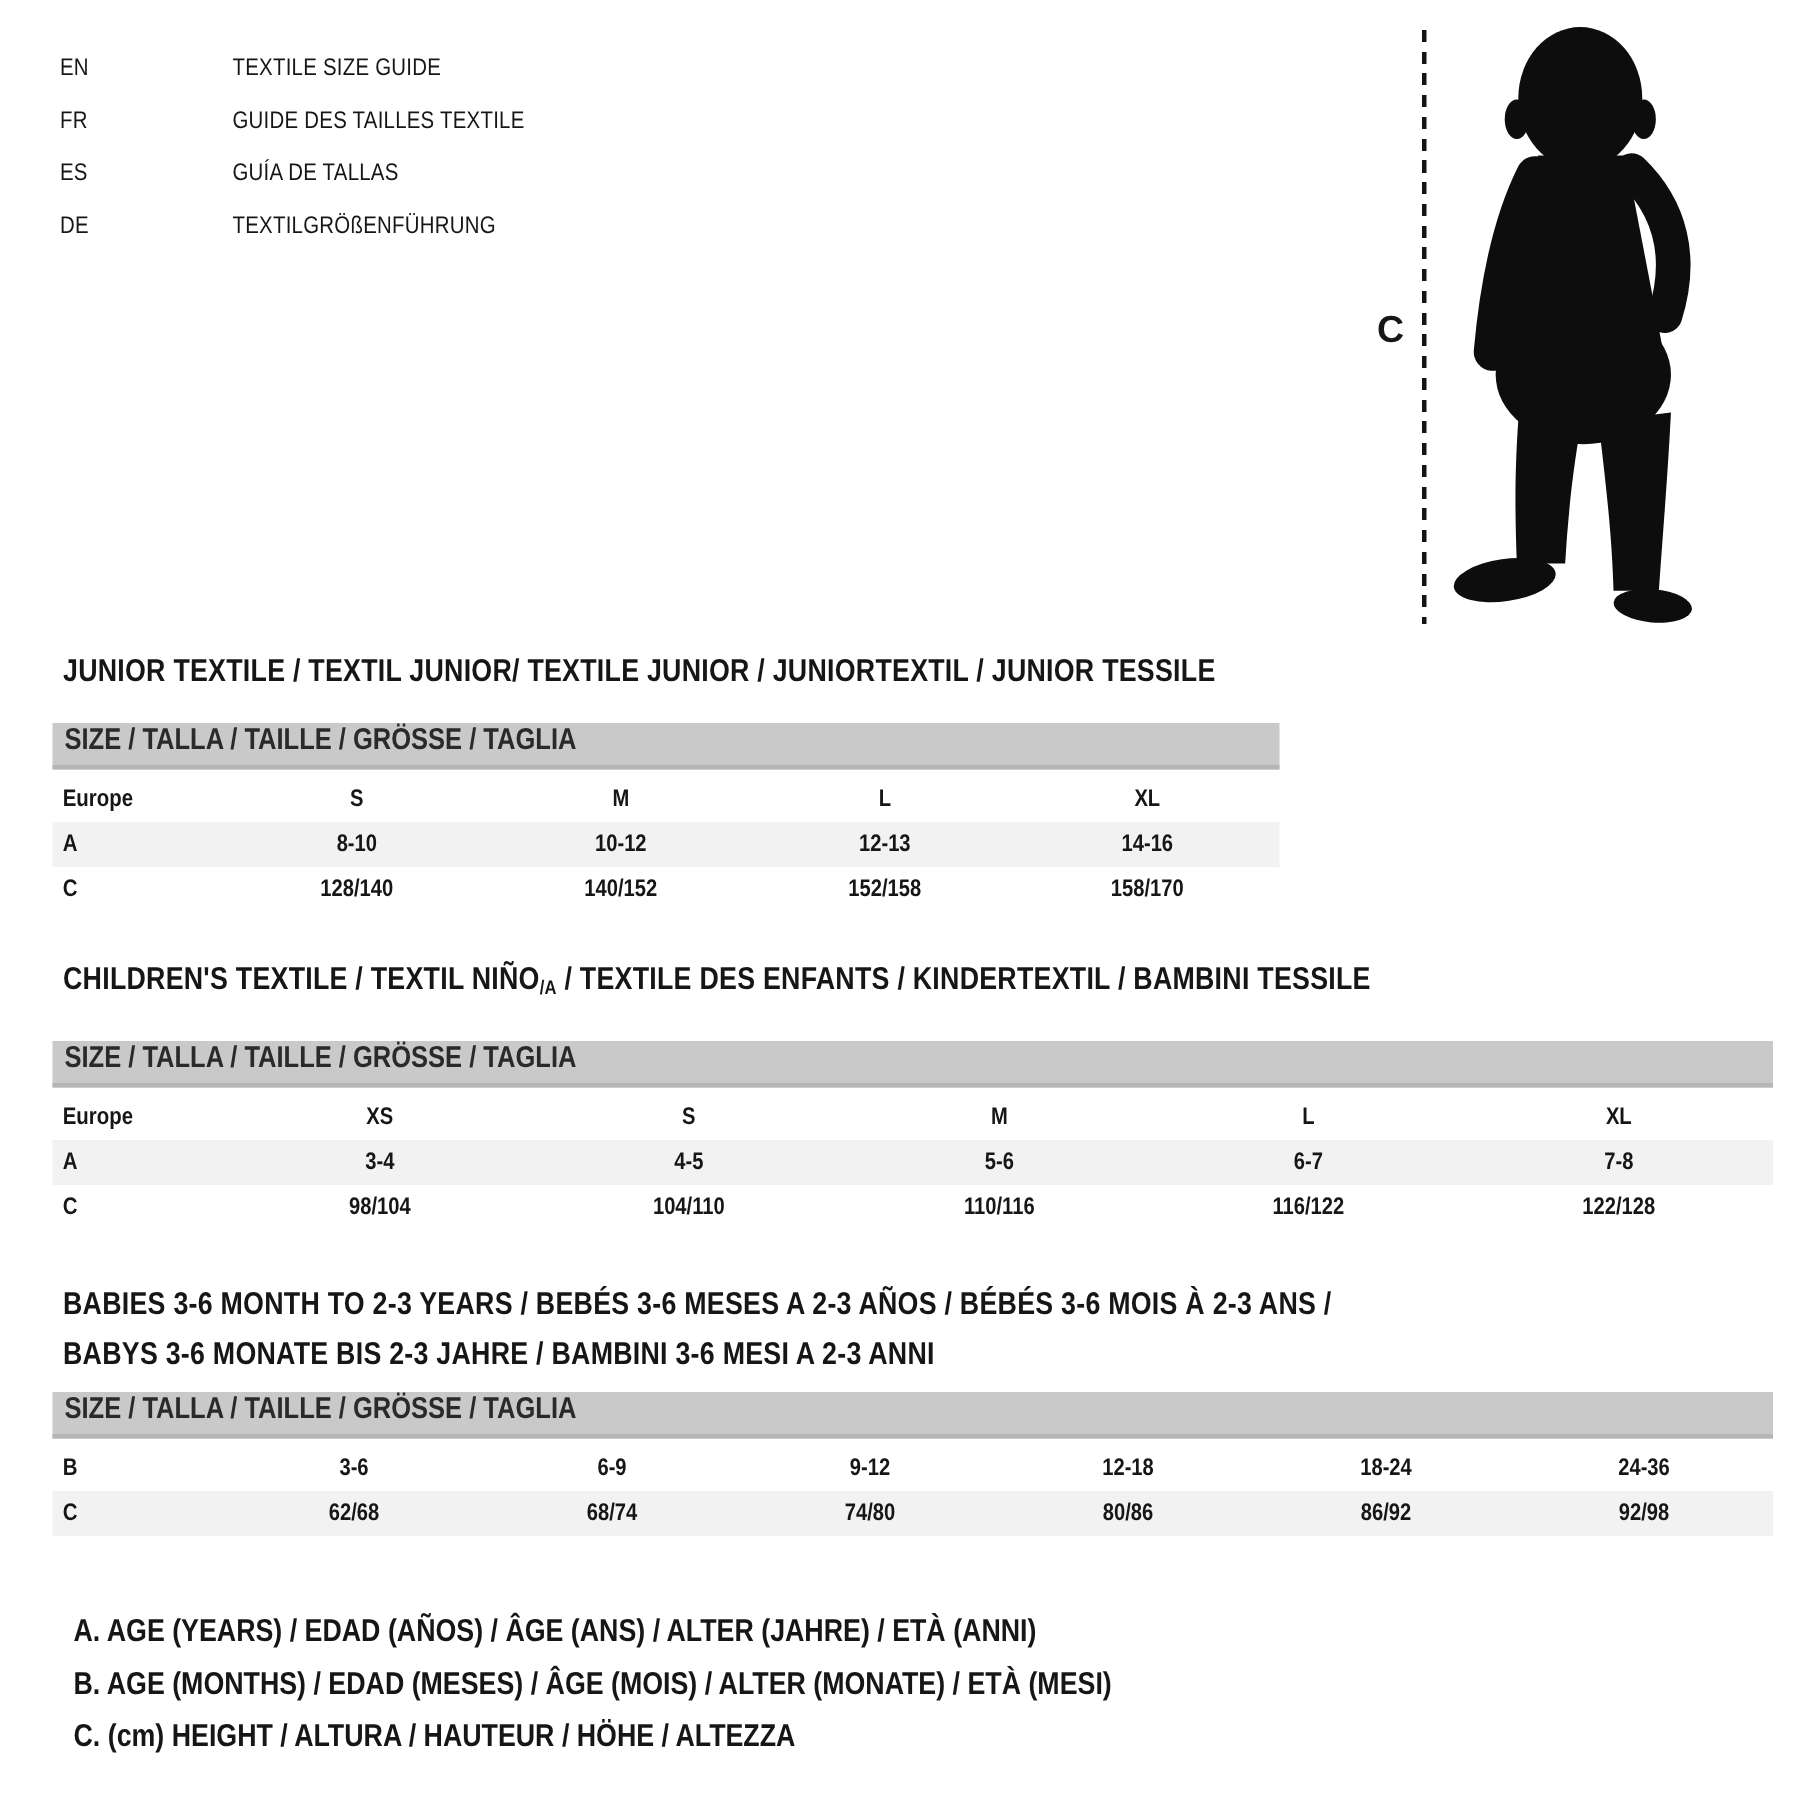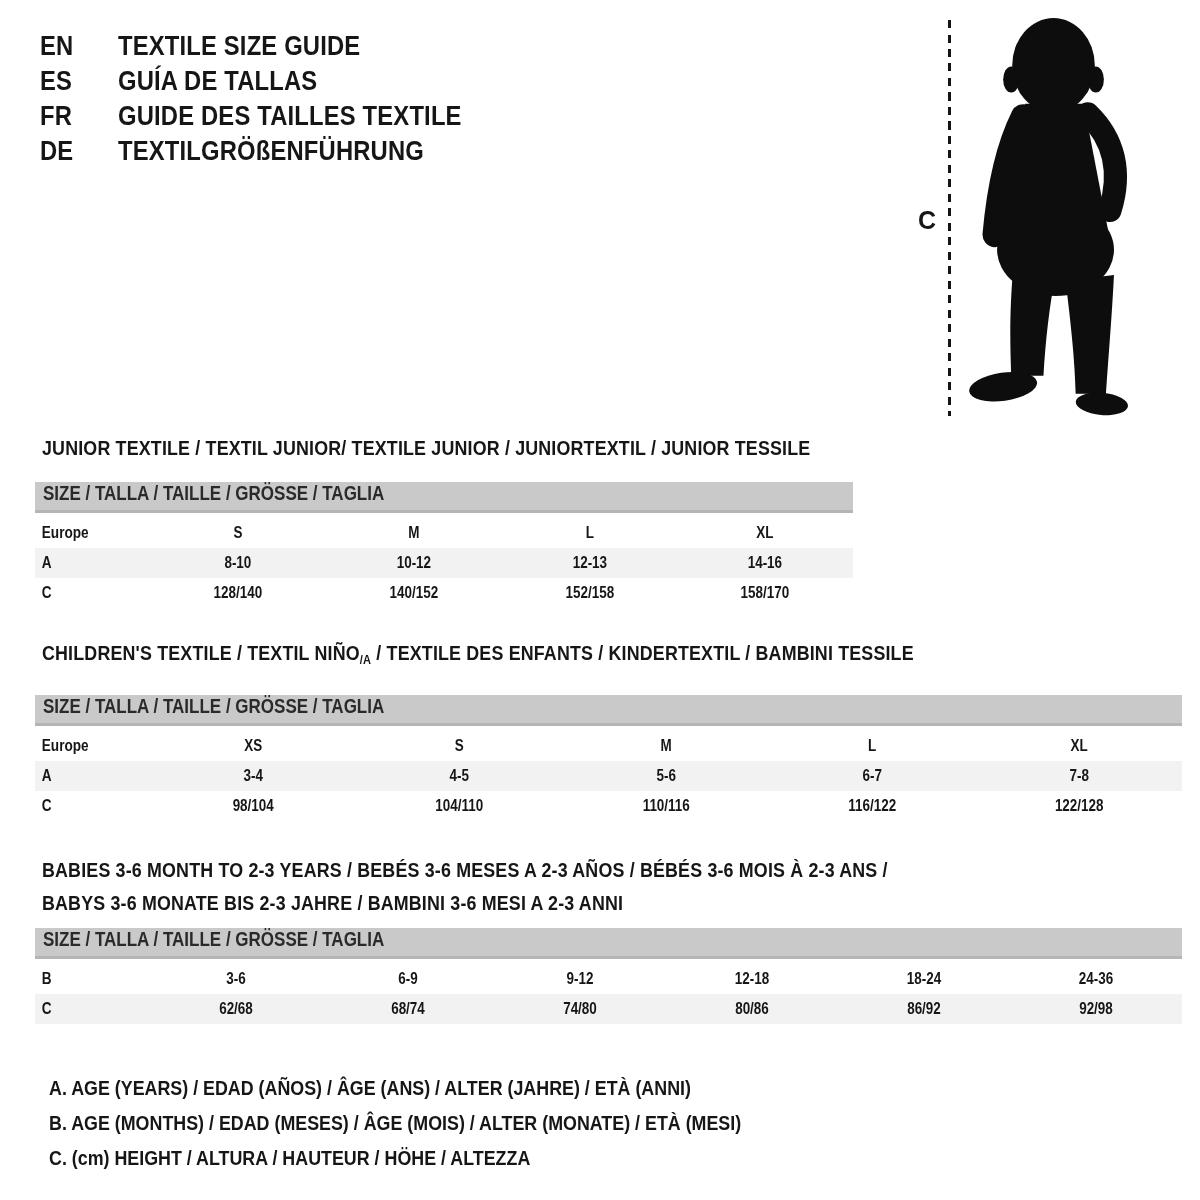--- a/index.html
+++ b/index.html
@@ -9,21 +9,21 @@
     background:#ffffff; color:#161616;
     font-family:"Liberation Sans", sans-serif;
     overflow:hidden;
   }
   .cx-l { display:inline-block; transform:scaleX(.85); transform-origin:0 50%; white-space:nowrap; }
   .cx-c { transform:scaleX(.84); transform-origin:50% 50%; white-space:nowrap; }
 
   
   .lang-block { position:absolute; left:40px; top:28px; }
   .lang-row { display:grid; grid-template-columns:78px auto; height:35px; align-items:center;
-              font-size:28px; font-weight:700; letter-spacing:.2px; }
+              font-size:16px; font-weight:400; letter-spacing:.2px;gap:37px; }
 
   
   .figure { position:absolute; left:890px; top:0; width:310px; height:432px; }
   .figure-label { position:absolute; left:28px; top:206px; font-size:25px; font-weight:700; }
   .dash-line { position:absolute; left:58px; top:20px; width:3px; height:396px;
                background:repeating-linear-gradient(to bottom,#141414 0 8px,transparent 8px 14.5px); }
   .toddler { position:absolute; left:72px; top:13px; width:178px; height:406px; }
 
   
   .sec { position:absolute; left:35px; }
@@ -54,26 +54,26 @@
 </style>
 </head>
 <body>
 
 <section class="lang-block">
   <div class="lang-row">
     <span class="cx-l">EN</span>
     <span class="cx-l">TEXTILE SIZE GUIDE</span>
   </div>
   <div class="lang-row">
+    <span class="cx-l">FR</span>
+    <span class="cx-l">GUIDE DES TAILLES TEXTILE</span>
+  </div>
+  <div class="lang-row">
     <span class="cx-l">ES</span>
     <span class="cx-l">GUÍA DE TALLAS</span>
-  </div>
-  <div class="lang-row">
-    <span class="cx-l">FR</span>
-    <span class="cx-l">GUIDE DES TAILLES TEXTILE</span>
   </div>
   <div class="lang-row">
     <span class="cx-l">DE</span>
     <span class="cx-l">TEXTILGRÖßENFÜHRUNG</span>
   </div>
 </section>
 
 <div class="figure">
   <span class="figure-label">C</span>
   <div class="dash-line"></div>

